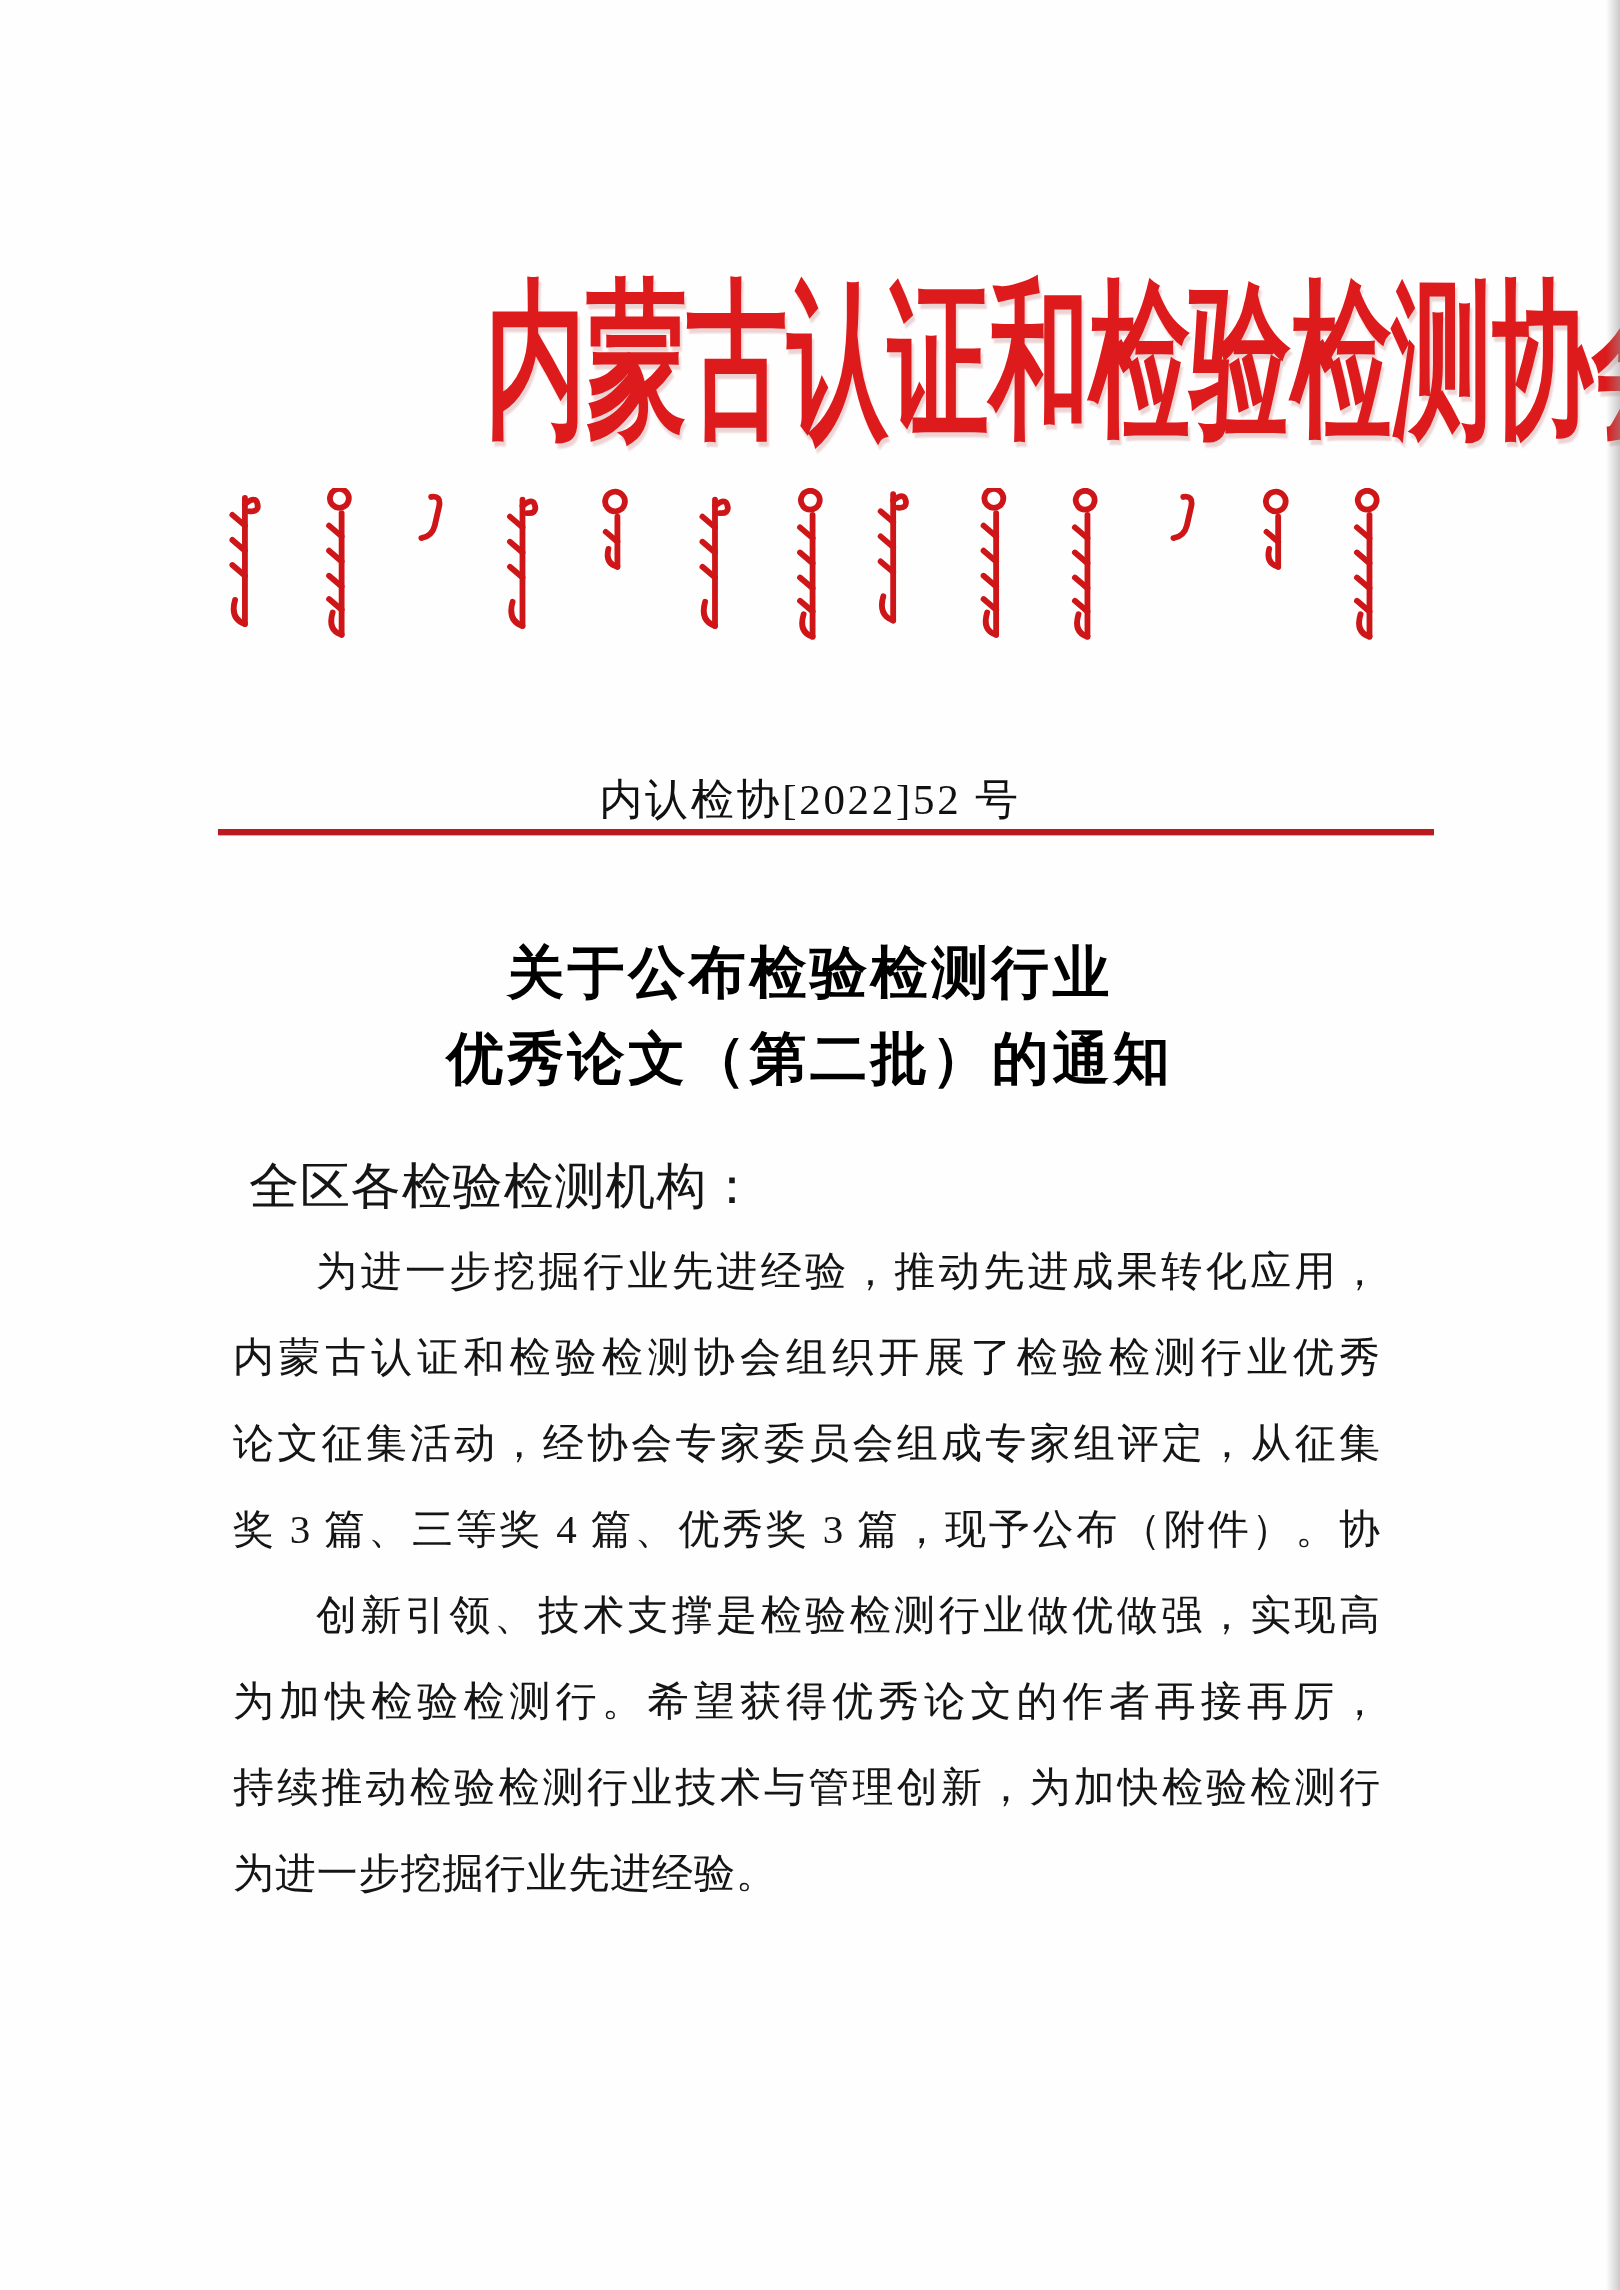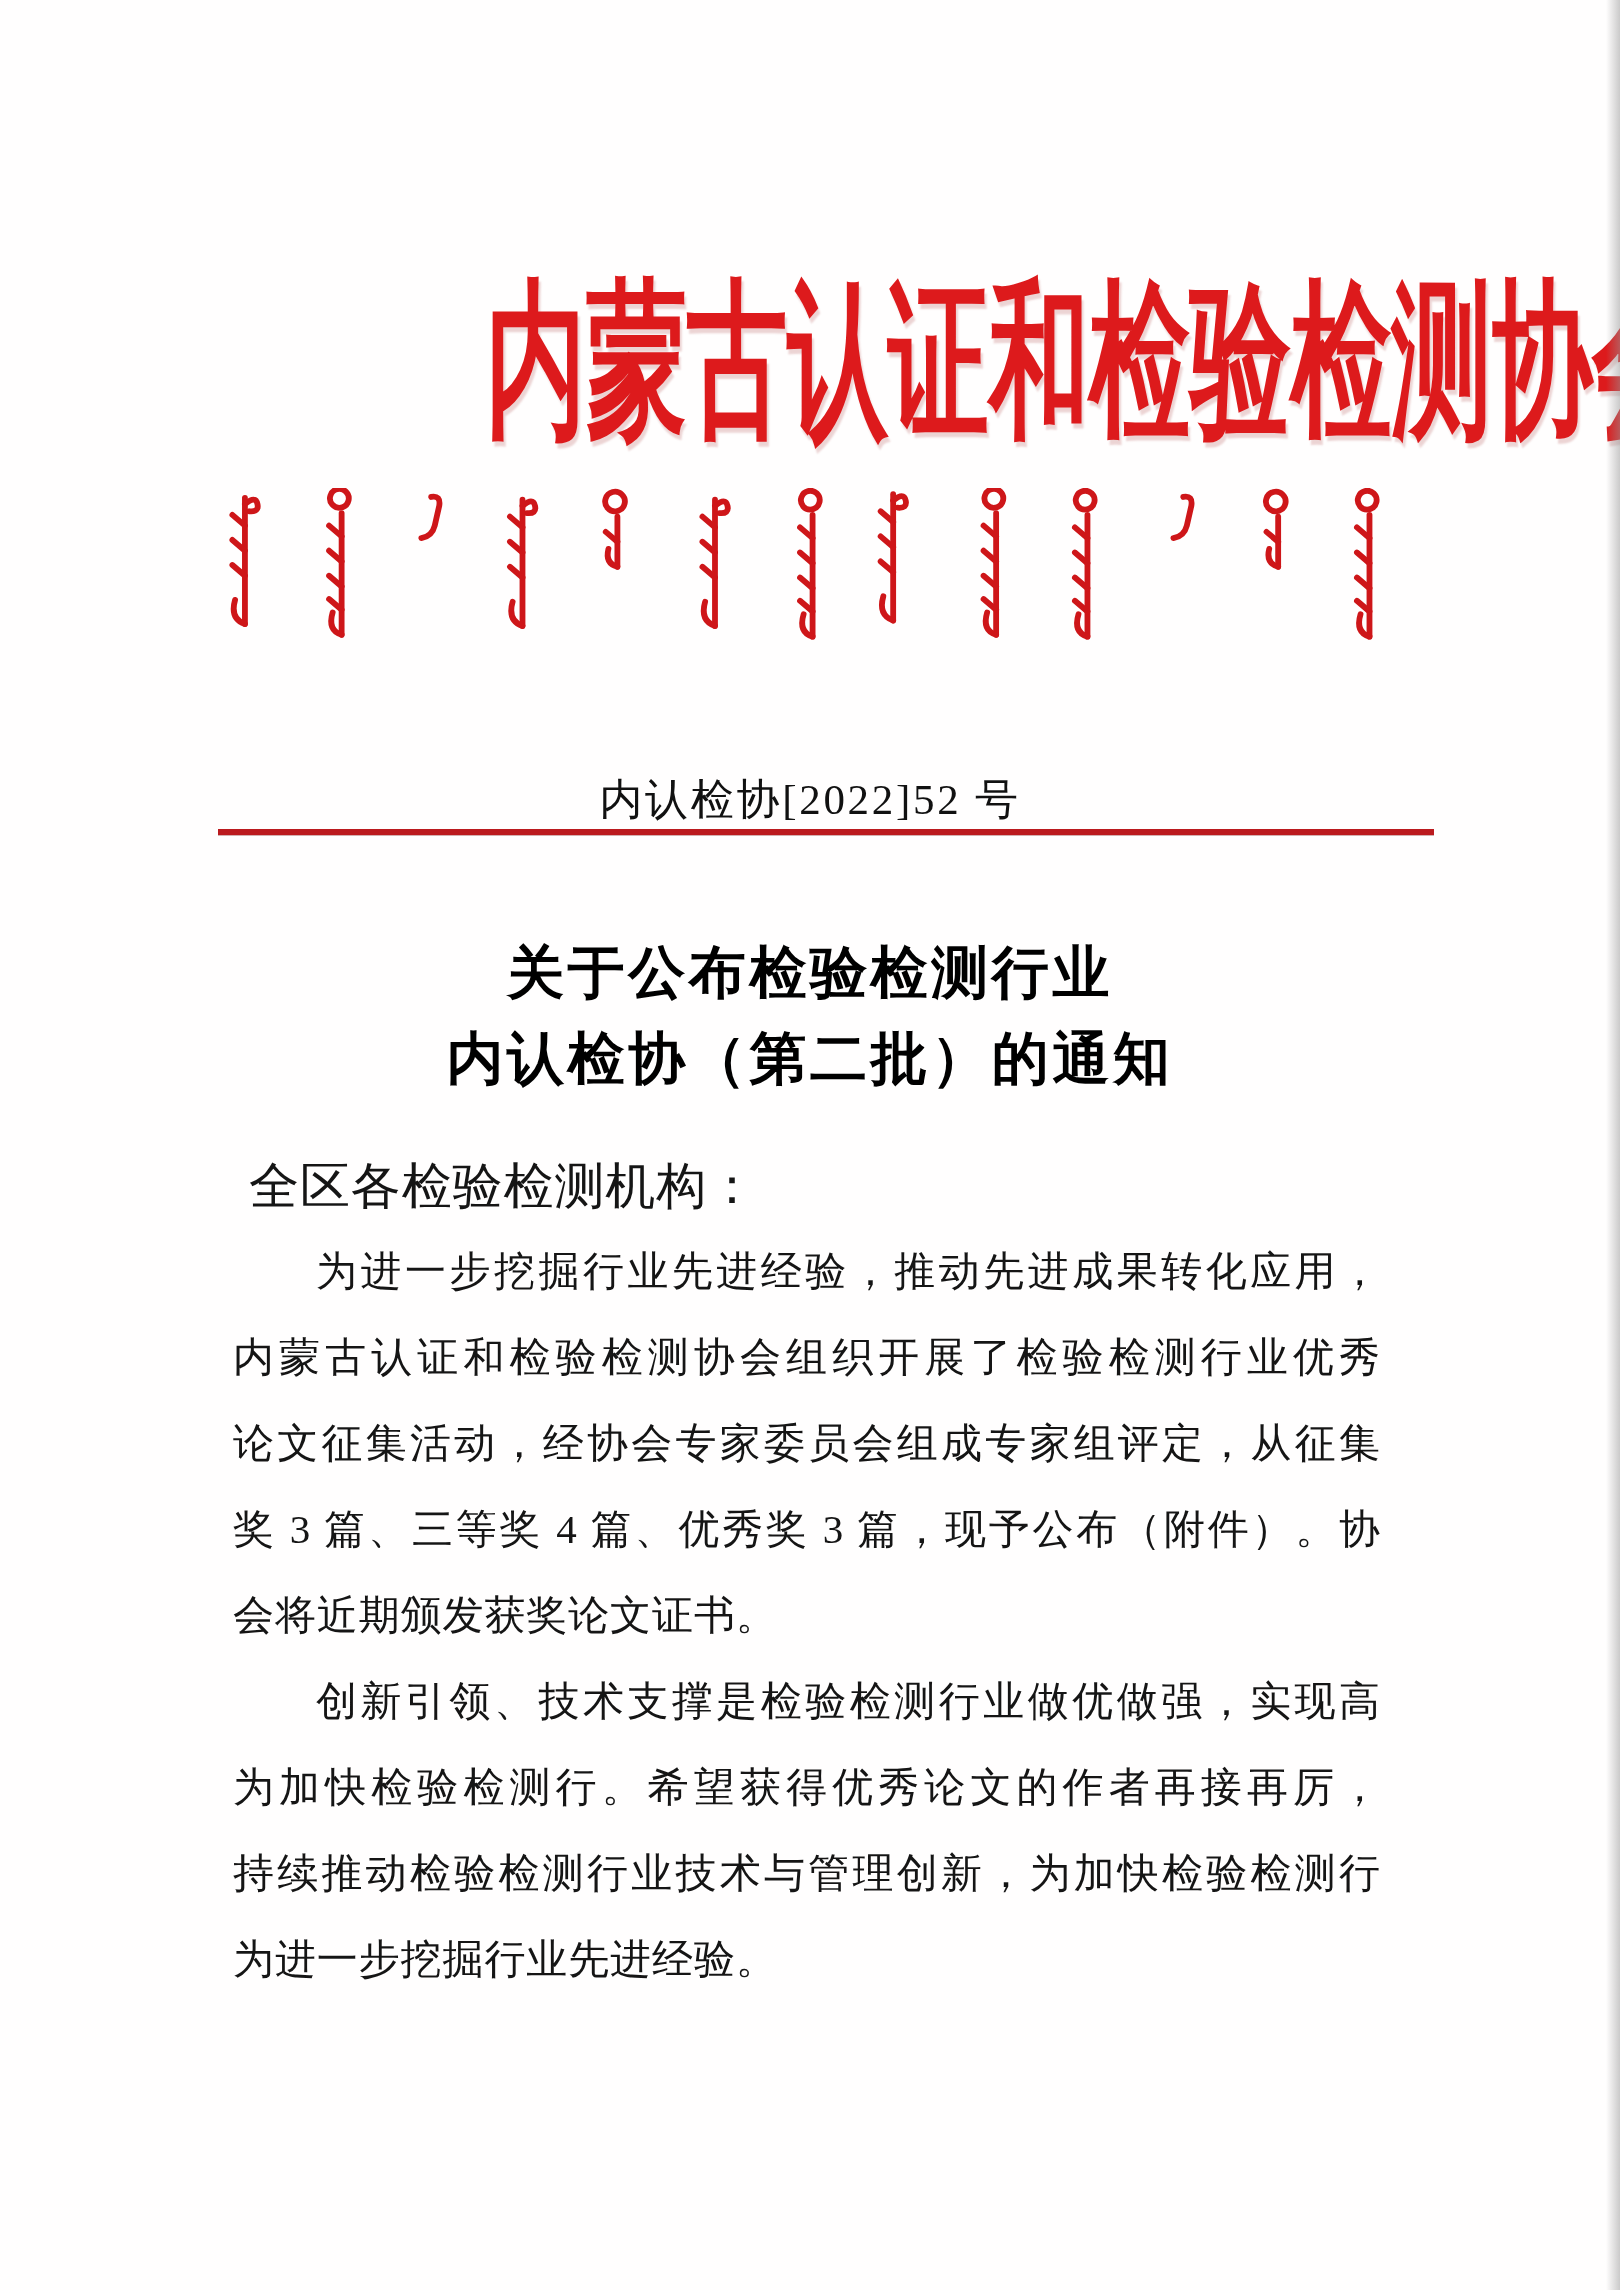--- a/index.html
+++ b/index.html
@@ -136,31 +136,30 @@
     <use href="#mC" x="1168" y="2"></use>
     <use href="#mD" x="1272" y="2"></use>
   </svg>
 
   <div class="doc-number">内认检协[2022]52 号</div>
 
   <div class="red-rule"></div>
 
   <div class="notice-title">
     <div>关于公布检验检测行业</div>
-    <div>内认检协（第二批）的通知</div>
+    <div>优秀论文（第二批）的通知</div>
   </div>
 
   <div class="salutation">全区各检验检测机构：</div>
 
   <div class="body-text">
     <div class="line indent">为进一步挖掘行业先进经验，推动先进成果转化应用，</div>
     <div class="line">内蒙古认证和检验检测协会组织开展了检验检测行业优秀</div>
     <div class="line">论文征集活动，经协会专家委员会组成专家组评定，从征集</div>
     <div class="line">奖 3 篇、三等奖 4 篇、优秀奖 3 篇，现予公布（附件）。协</div>
-    <div class="line last">会将近期颁发获奖论文证书。</div>
     <div class="line indent">创新引领、技术支撑是检验检测行业做优做强，实现高</div>
     <div class="line">为加快检验检测行。希望获得优秀论文的作者再接再厉，</div>
     <div class="line">持续推动检验检测行业技术与管理创新，为加快检验检测行</div>
     <div class="line last">为进一步挖掘行业先进经验。</div>
   </div>
 
   <div class="edge-shadow"></div>
 
 </div>
 

